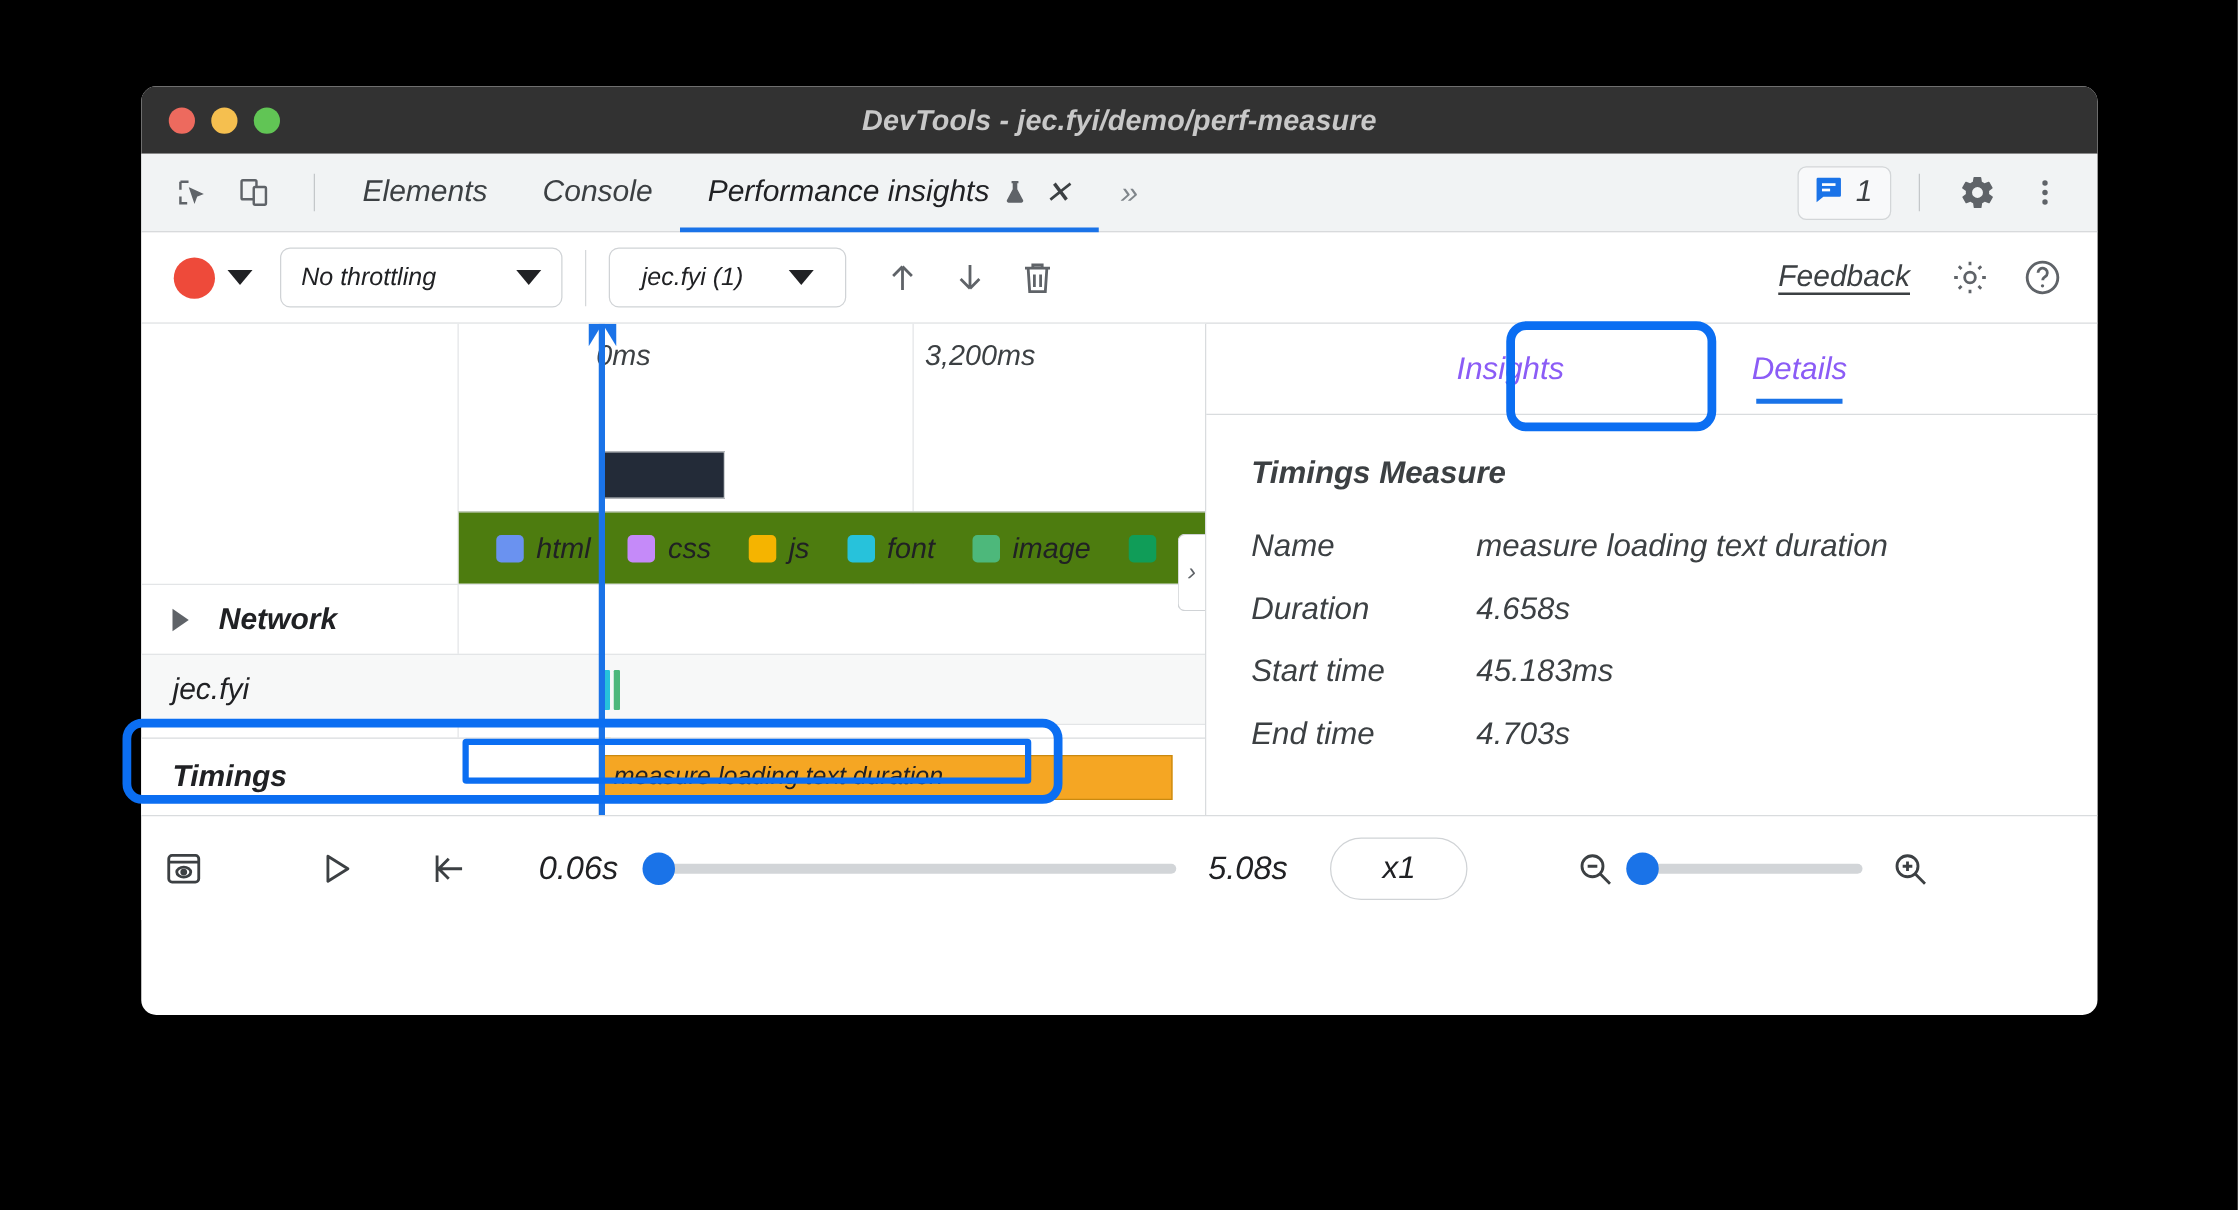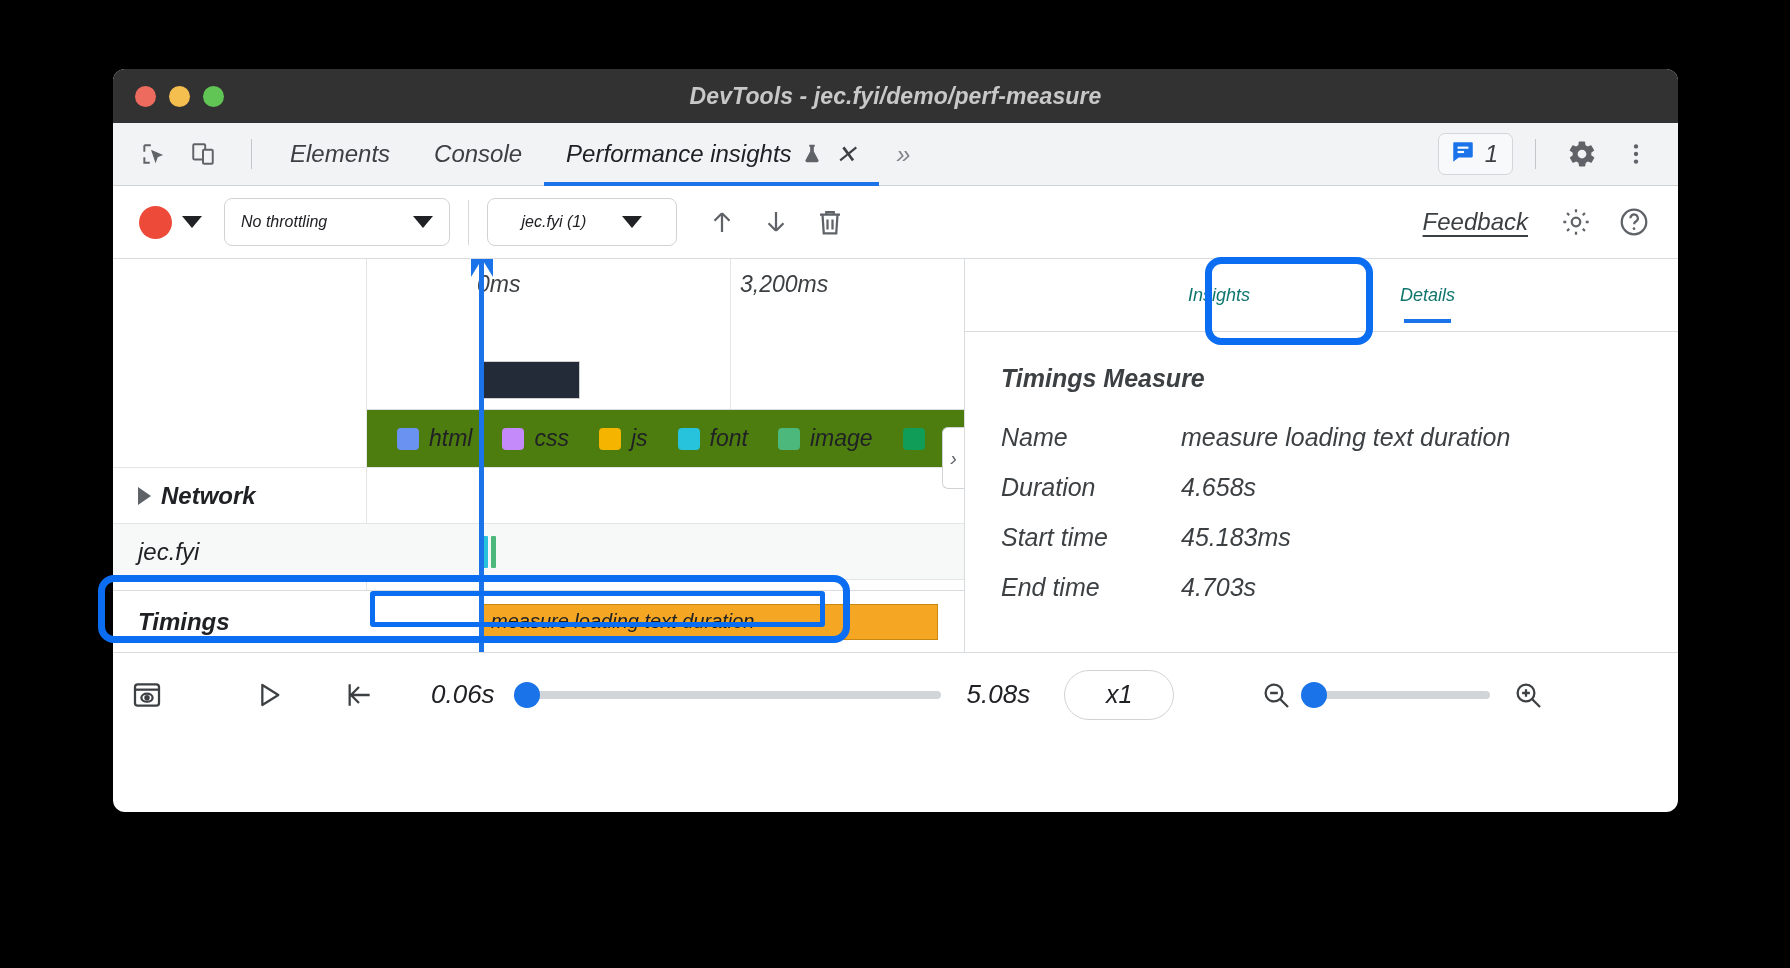--- a/index.html
+++ b/index.html
@@ -95,21 +95,21 @@
     border-bottom: 1px solid #d9dcde;
     position: relative;
   }
   .rec-wrap { display: flex; align-items: center; gap: 10px; margin-left: 26px; }
   .rec-dot { width: 33px; height: 33px; border-radius: 50%; background: #ee4a3a; }
   .caret { width: 0; height: 0; border-left: 10px solid transparent; border-right: 10px solid transparent; border-top: 12px solid #202124; }
   .select-box {
     display: flex; align-items: center; justify-content: space-between;
     height: 48px; border: 1px solid #d0d3d6; border-radius: 8px;
     background: #fff; padding: 0 16px; gap: 36px;
-    font-size: 16px; color: #202124;
+    font-size: 20px; color: #202124;
   }
   .tb-sep { width: 1px; height: 45px; background: #d5d8da; margin: 0 18px; }
   .tbtn {
     width: 54px; height: 50px;
     display: flex; align-items: center; justify-content: center;
     color: #5f6368;
   }
   .toolbar-right {
     position: absolute; right: 20px; top: 0; height: 100%;
     display: flex; align-items: center; gap: 10px;
@@ -167,21 +167,21 @@
   .legend-item { display: flex; align-items: center; gap: 10px; font-size: 23px; color: #202124; }
   .lg-sw { width: 22px; height: 22px; border-radius: 4px; }
 
   .track-row {
     position: absolute; left: 0; right: 0; height: 56px;
     border-top: 1px solid #e3e5e7;
     display: flex; align-items: center;
   }
   .track-row .tname {
     width: 253px; padding-left: 25px; font-size: 24px; color: #202124;
-    display: flex; align-items: center; gap: 10px;
+    display: flex; align-items: center; gap: 24px;
   }
   .track-row.group .tname { font-weight: bold; }
   .tri { width: 0; height: 0; border-top: 9px solid transparent; border-bottom: 9px solid transparent; border-left: 13px solid #5f6368; }
   .track-row.shaded { background: #f7f8f8; }
 
   .netbar { position: absolute; width: 5px; border-radius: 1px; }
 
   .side-expander {
     position: absolute; right: 0; top: 168px;
     width: 22px; height: 62px;
@@ -205,21 +205,21 @@
     font-size: 20px; color: #202124; padding-left: 7px;
     white-space: nowrap; overflow: hidden;
   }
 
   
   #details-pane { flex: 1; background: #fff; display: flex; flex-direction: column; }
   #details-tabs {
     height: 73px; display: flex; align-items: center; justify-content: center;
     gap: 150px; border-bottom: 1px solid #d9dcde; position: relative;
   }
-  .dtab { font-size: 18px; color: #0f766e; position: relative; height: 100%;
+  .dtab { font-size: 25px; color: #8b5cf6; position: relative; height: 100%;
           display: flex; align-items: center; justify-content: center; }
   .dtab.active:after {
     content: ""; position: absolute; left: 4px; right: 4px; bottom: 8px;
     height: 4px; background: #1a73e8;
   }
   #details-title {
     font-size: 25px; font-weight: bold; color: #3c4043;
     padding: 32px 0 0 36px;
   }
   #details-list { padding: 30px 0 0 36px; }

